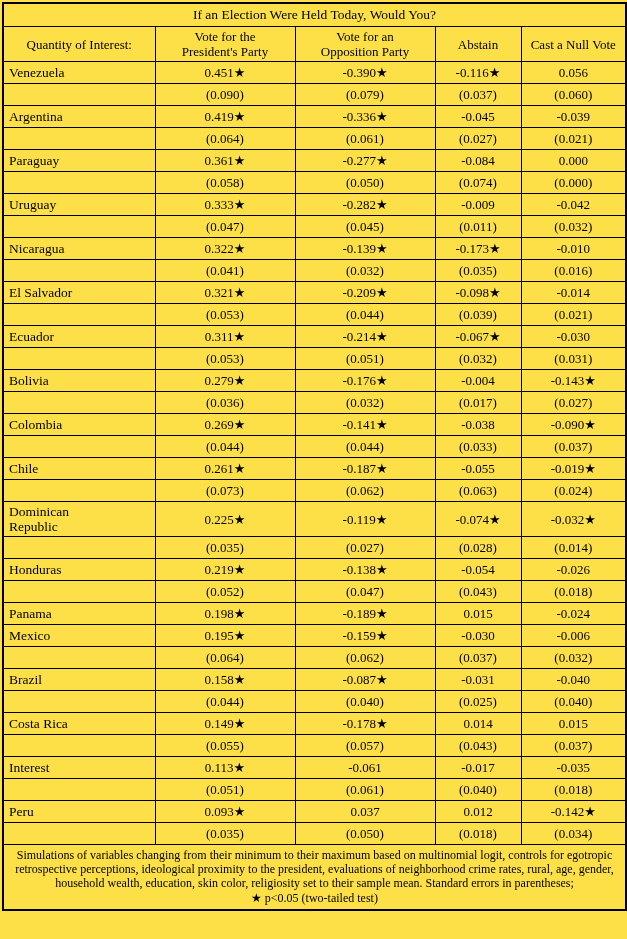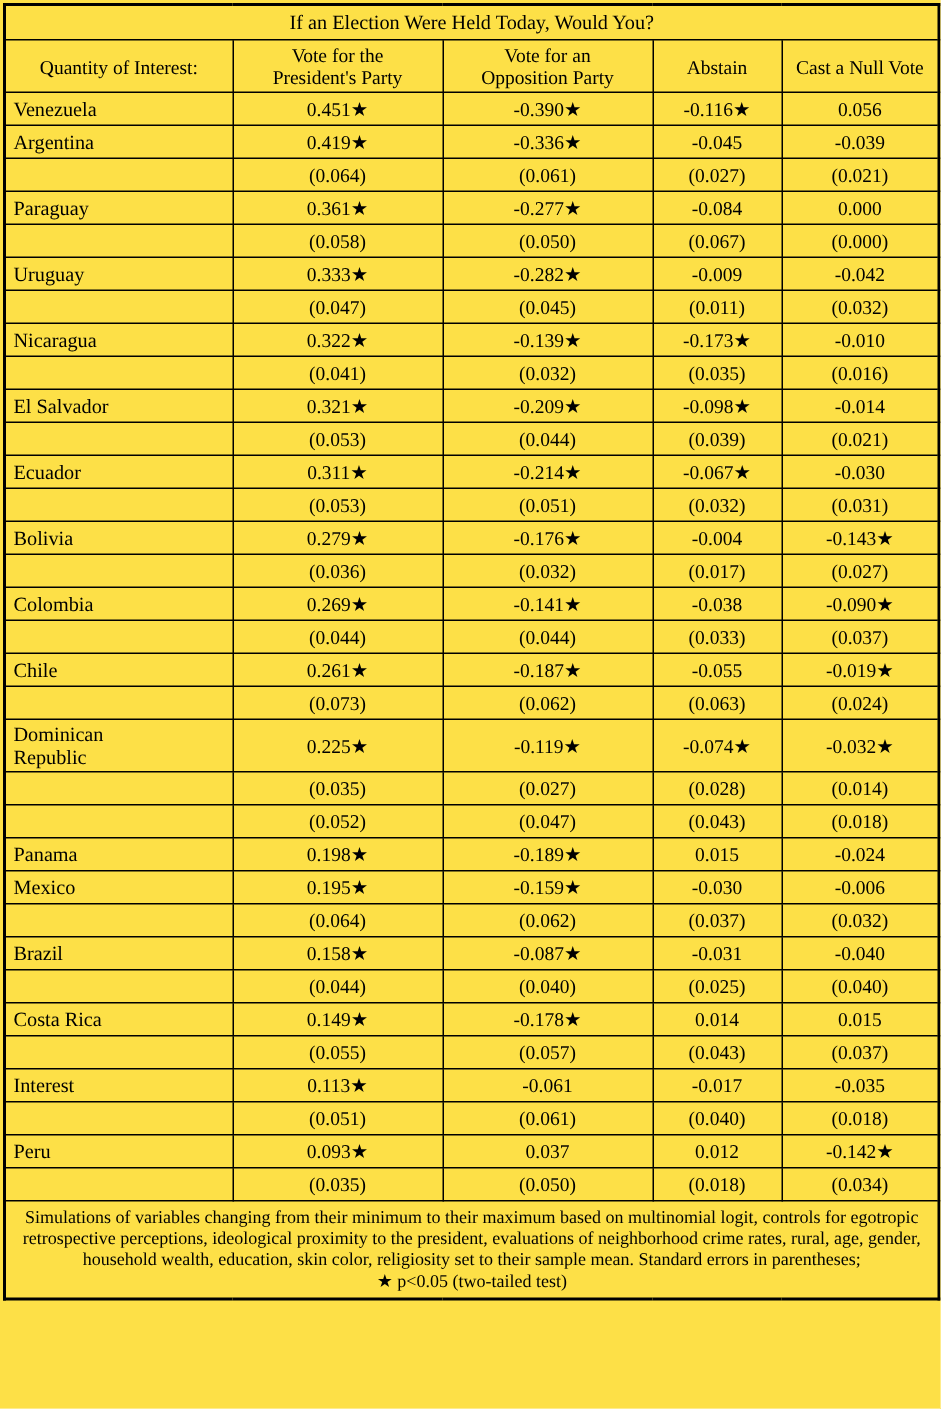--- a/index.html
+++ b/index.html
@@ -96,20 +96,27 @@
     <tbody>
 
     <tr>
           <td class="country">Venezuela</td>
           <td class="num">0.451★</td>
           <td class="num">-0.390★</td>
           <td class="num">-0.116★</td>
           <td class="num">0.056</td>
         </tr>
         <tr>
+          <td class="country"></td>
+          <td class="num">(0.090)</td>
+          <td class="num">(0.079)</td>
+          <td class="num">(0.037)</td>
+          <td class="num">(0.060)</td>
+        </tr>
+        <tr>
           <td class="country">Argentina</td>
           <td class="num">0.419★</td>
           <td class="num">-0.336★</td>
           <td class="num">-0.045</td>
           <td class="num">-0.039</td>
         </tr>
         <tr>
           <td class="country"></td>
           <td class="num">(0.064)</td>
           <td class="num">(0.061)</td>
@@ -120,21 +127,21 @@
           <td class="country">Paraguay</td>
           <td class="num">0.361★</td>
           <td class="num">-0.277★</td>
           <td class="num">-0.084</td>
           <td class="num">0.000</td>
         </tr>
         <tr>
           <td class="country"></td>
           <td class="num">(0.058)</td>
           <td class="num">(0.050)</td>
-          <td class="num">(0.067)</td>
+          <td class="num">(0.074)</td>
           <td class="num">(0.000)</td>
         </tr>
         <tr>
           <td class="country">Uruguay</td>
           <td class="num">0.333★</td>
           <td class="num">-0.282★</td>
           <td class="num">-0.009</td>
           <td class="num">-0.042</td>
         </tr>
         <tr>
@@ -235,20 +242,27 @@
           <td class="num">-0.119★</td>
           <td class="num">-0.074★</td>
           <td class="num">-0.032★</td>
         </tr>
         <tr>
           <td class="country"></td>
           <td class="num">(0.035)</td>
           <td class="num">(0.027)</td>
           <td class="num">(0.028)</td>
           <td class="num">(0.014)</td>
+        </tr>
+        <tr>
+          <td class="country">Honduras</td>
+          <td class="num">0.219★</td>
+          <td class="num">-0.138★</td>
+          <td class="num">-0.054</td>
+          <td class="num">-0.026</td>
         </tr>
         <tr>
           <td class="country"></td>
           <td class="num">(0.052)</td>
           <td class="num">(0.047)</td>
           <td class="num">(0.043)</td>
           <td class="num">(0.018)</td>
         </tr>
         <tr>
           <td class="country">Panama</td>

